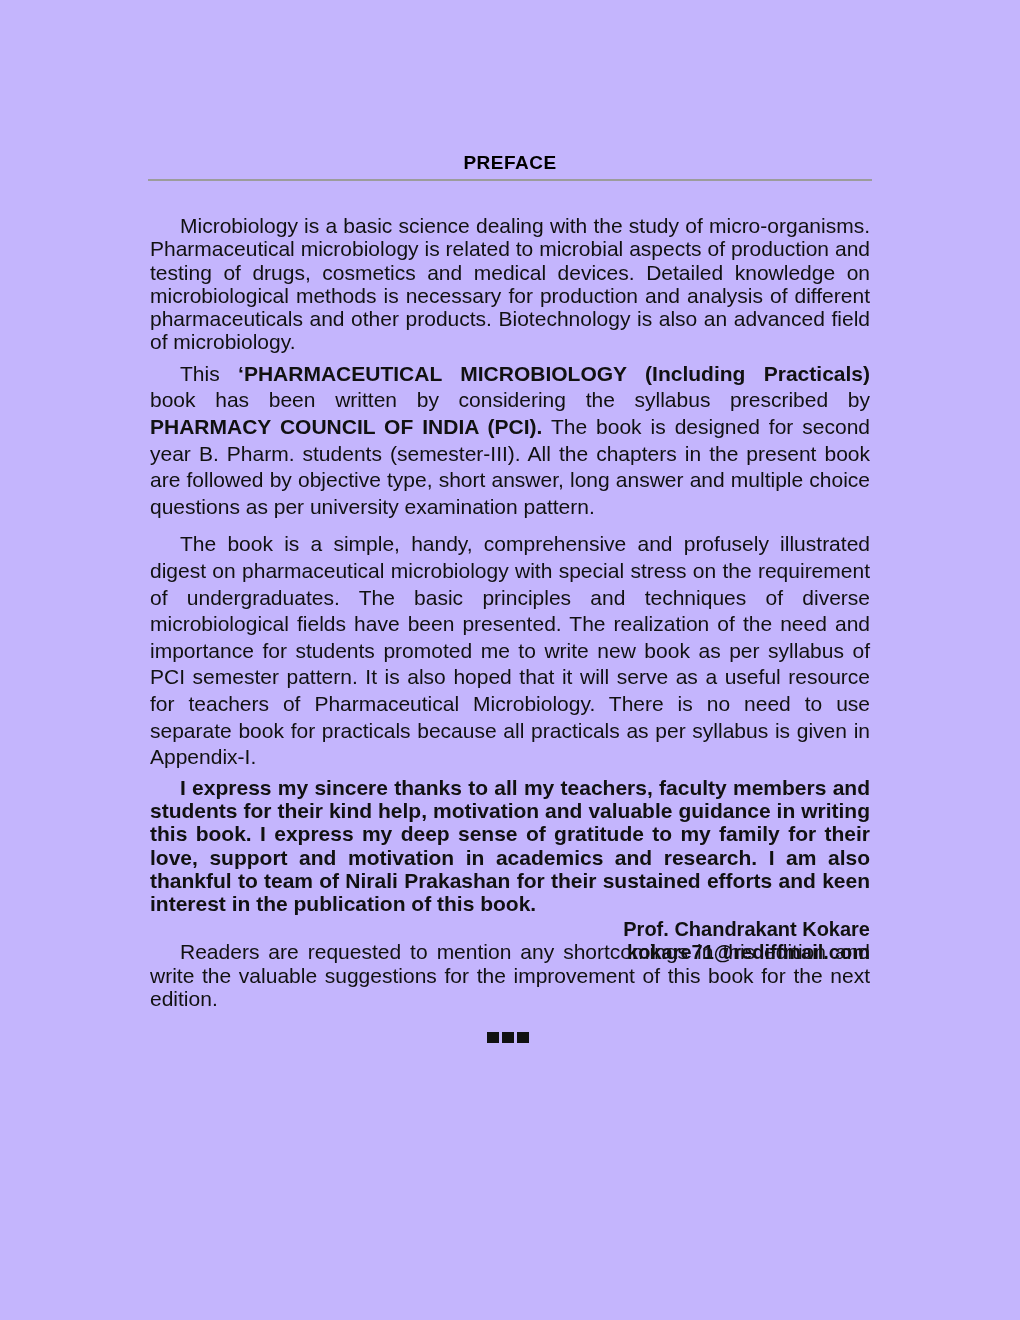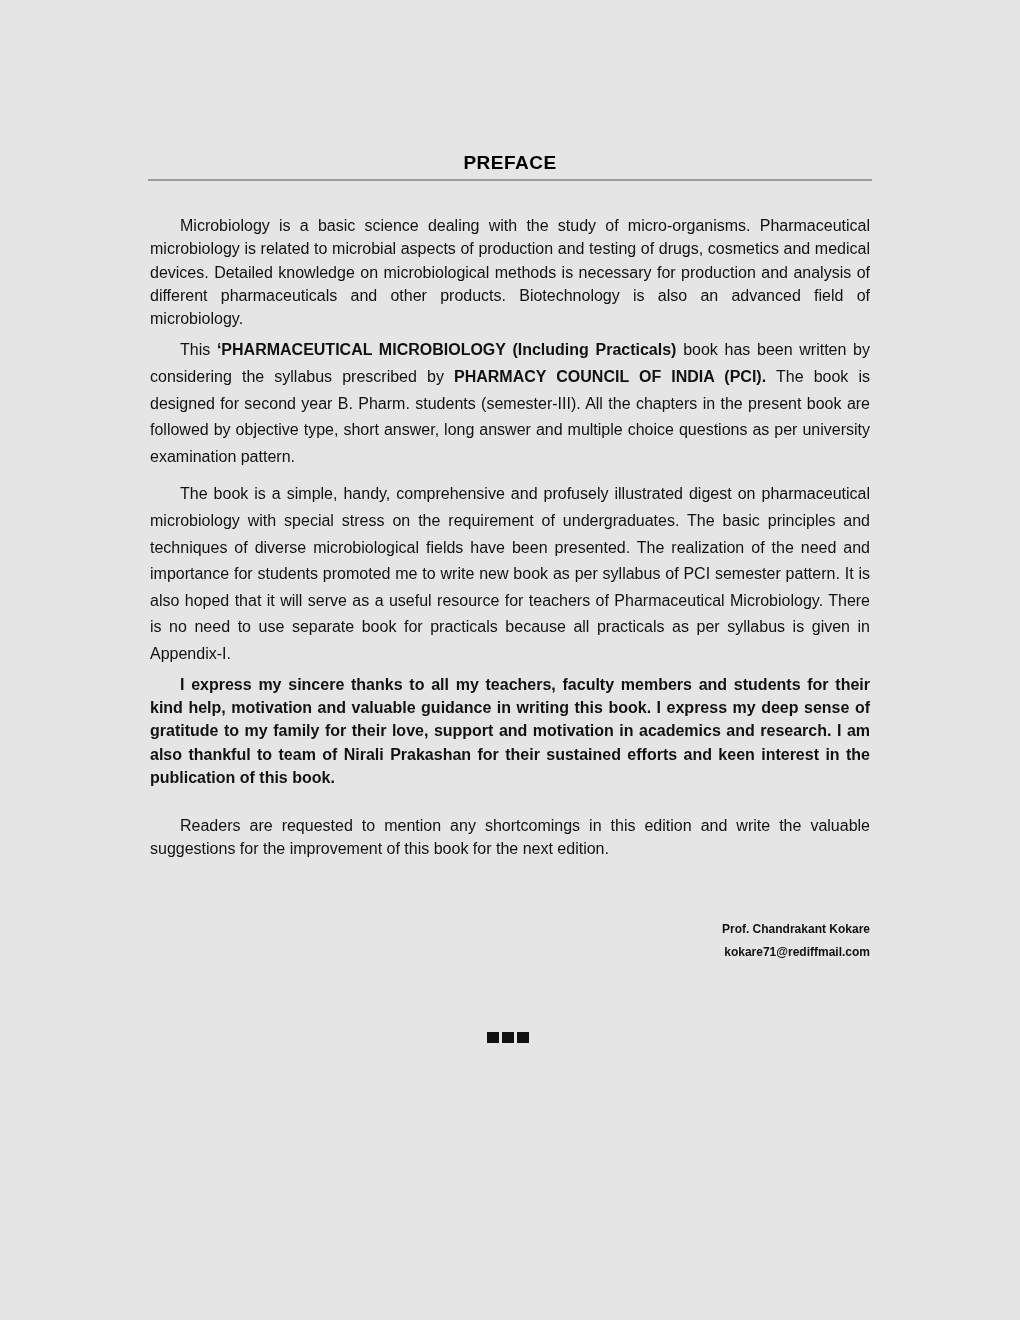--- a/index.html
+++ b/index.html
@@ -12,21 +12,21 @@
       height: 1320px;
       position: relative;
       overflow: hidden;
       color: #111111;
     }
     .page {
       position: absolute;
       left: 0; top: 0;
       width: 1020px;
       height: 1320px;
-      background: #e5e5e5;
+      background: #c4b5fd;
     }
     .heading {
       position: absolute;
       left: 148px;
       top: 152px;
       width: 724px;
       text-align: center;
       font-family: "Liberation Sans", sans-serif;
       font-weight: bold;
       font-size: 19px;
@@ -40,21 +40,21 @@
       width: 724px;
       height: 2px;
       background: #9c9c9c;
     }
     .body-text {
       position: absolute;
       left: 150px;
       top: 214px;
       width: 720px;
       font-family: "Liberation Sans", sans-serif;
-      font-size: 16px;
+      font-size: 21px;
       color: #111111;
     }
     .para {
       margin: 0;
       text-align: justify;
       text-indent: 30px;
       line-height: 23.3px;
     }
     .para.loose {
       line-height: 26.6px;
@@ -68,21 +68,21 @@
       font-weight: bold;
     }
     .signature {
       position: absolute;
       left: 500px;
       top: 918px;
       width: 370px;
       text-align: right;
       font-family: "Liberation Sans", sans-serif;
       font-weight: bold;
-      font-size: 12px;
+      font-size: 20px;
       line-height: 23px;
       color: #111111;
     }
     .end-mark {
       position: absolute;
       left: 487px;
       top: 1032px;
       display: flex;
       gap: 3px;
     }

